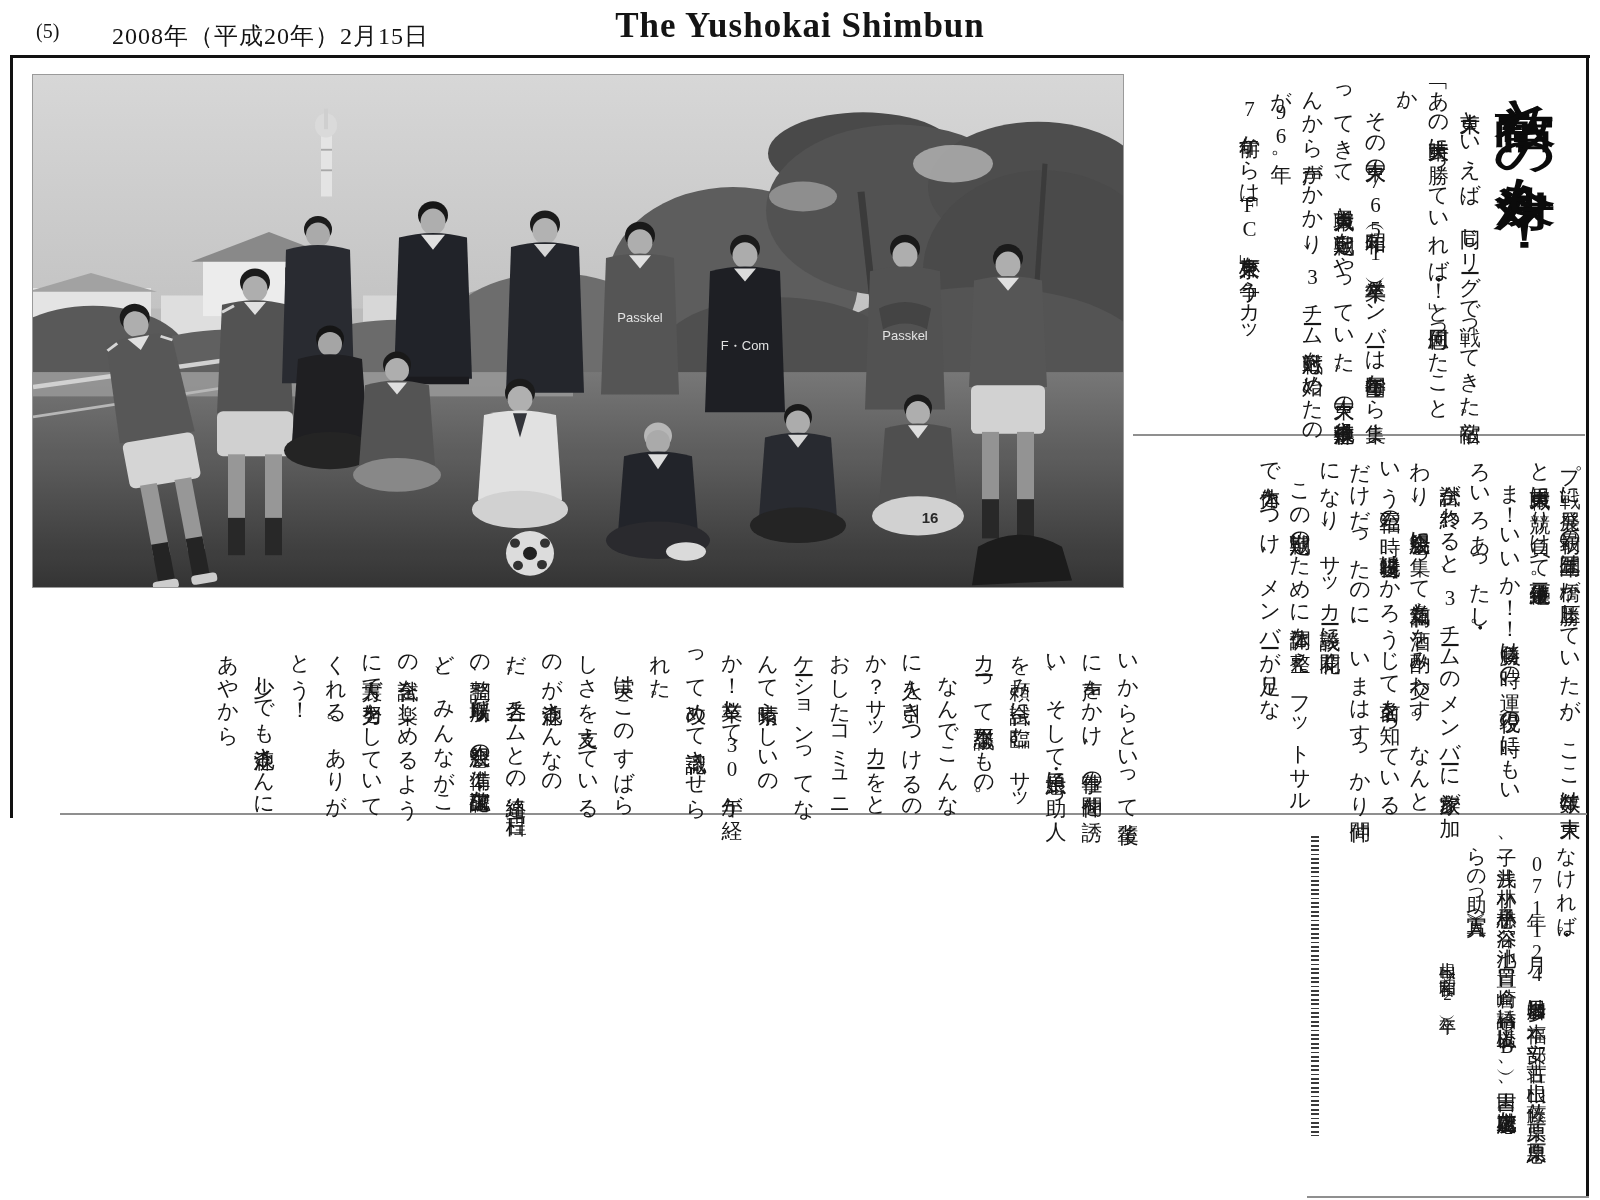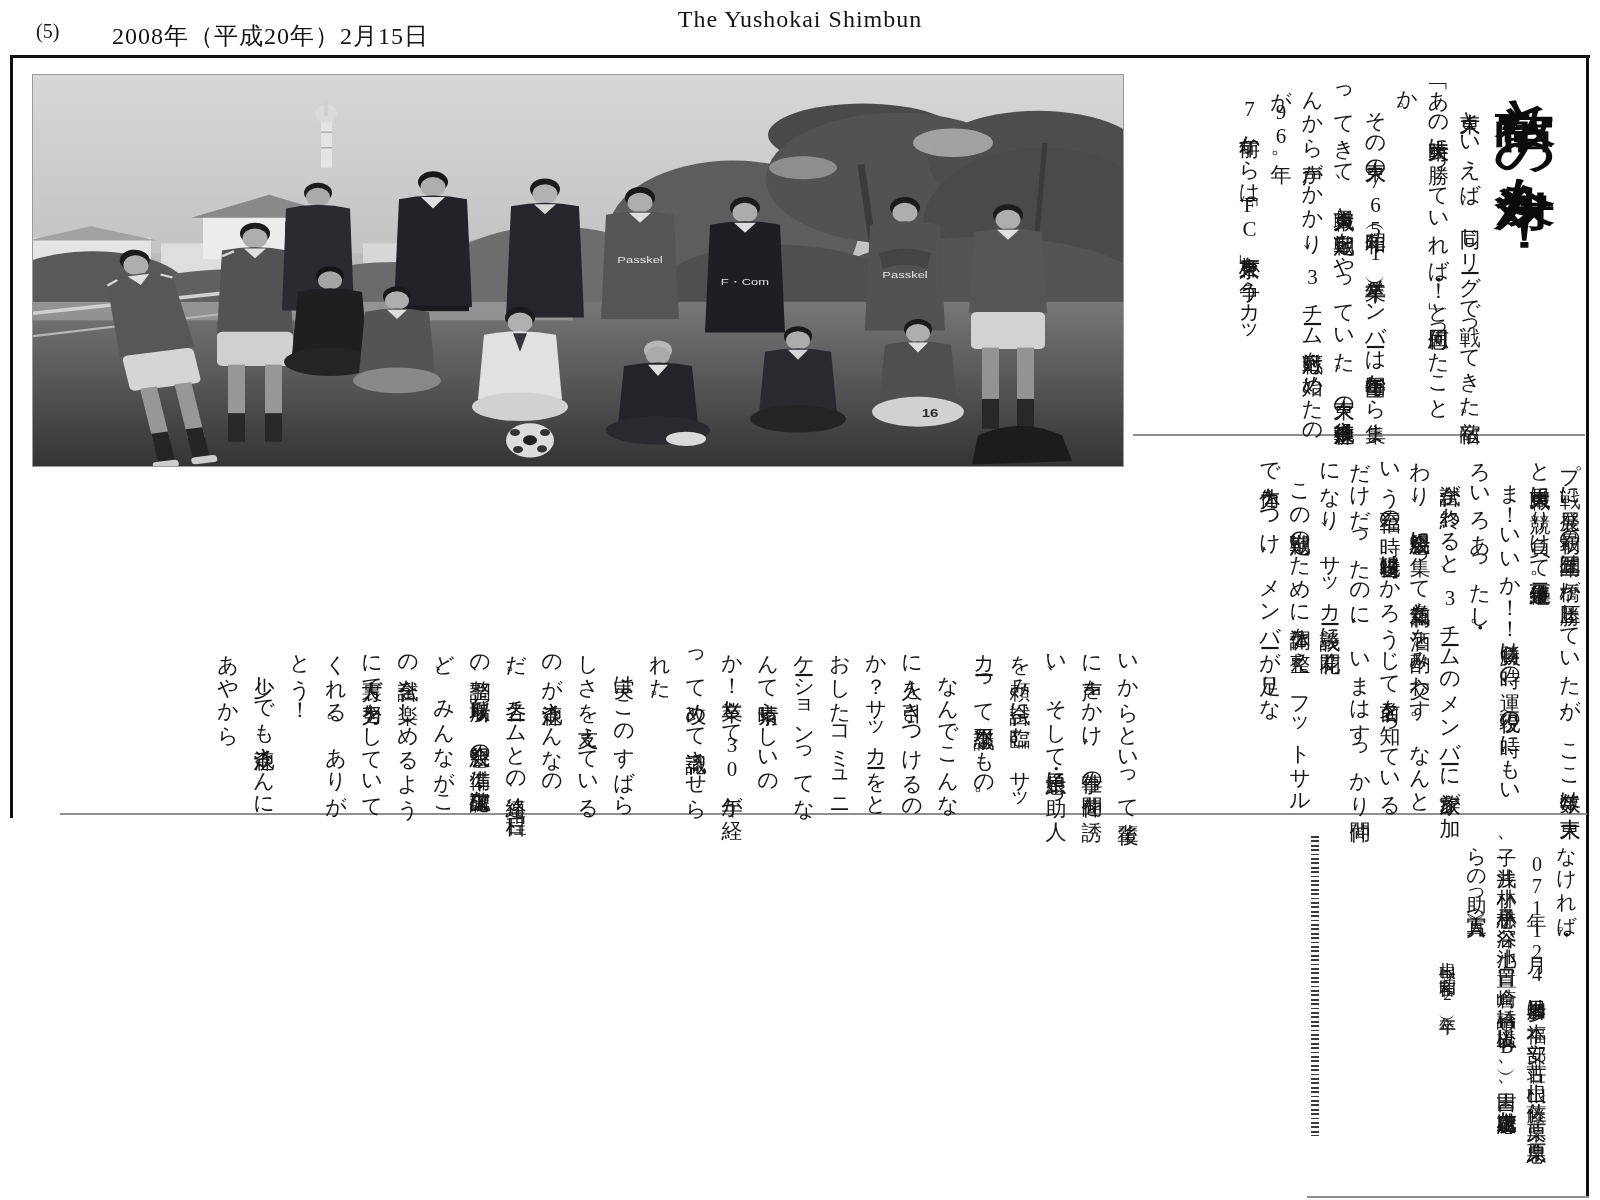--- a/index.html
+++ b/index.html
@@ -6,32 +6,32 @@
   .page{
     position:relative;width:1600px;height:1200px;overflow:hidden;
     background:#ffffff;color:#141414;
     font-family:"Liberation Serif","DejaVu Serif",serif;
   }
   
   .page-number{position:absolute;left:36px;top:20px;font-size:20px;}
   .issue-date{position:absolute;left:112px;top:20px;font-size:24px;letter-spacing:1px;}
   .masthead{
     position:absolute;left:0;right:0;top:6px;text-align:center;
-    font-size:24px;font-weight:400;letter-spacing:1px;
+    font-size:35px;font-weight:700;letter-spacing:1px;
   }
   
   .rule{position:absolute;background:#111;}
   .rule-gray{position:absolute;background:#8f8f8f;}
   .dashed-vrule{
     position:absolute;left:1311px;top:836px;width:8px;height:300px;
     background:repeating-linear-gradient(to bottom,#3a3a3a 0 1.8px,transparent 1.8px 4.4px);
   }
   
   .photo{
-    position:absolute;left:33px;top:75px;width:1090px;height:391px;
+    position:absolute;left:33px;top:75px;width:1090px;height:512px;
     outline:1px solid #9a9a9a;overflow:hidden;background:#cfcfcf;
   }
   .photo svg{display:block;width:100%;height:100%;}
   
   .vsec{
     position:absolute;writing-mode:vertical-rl;text-orientation:upright;
     color:#171717;
   }
   .vsec p{margin:0;padding:0;}
   .ind{text-indent:1em;}

